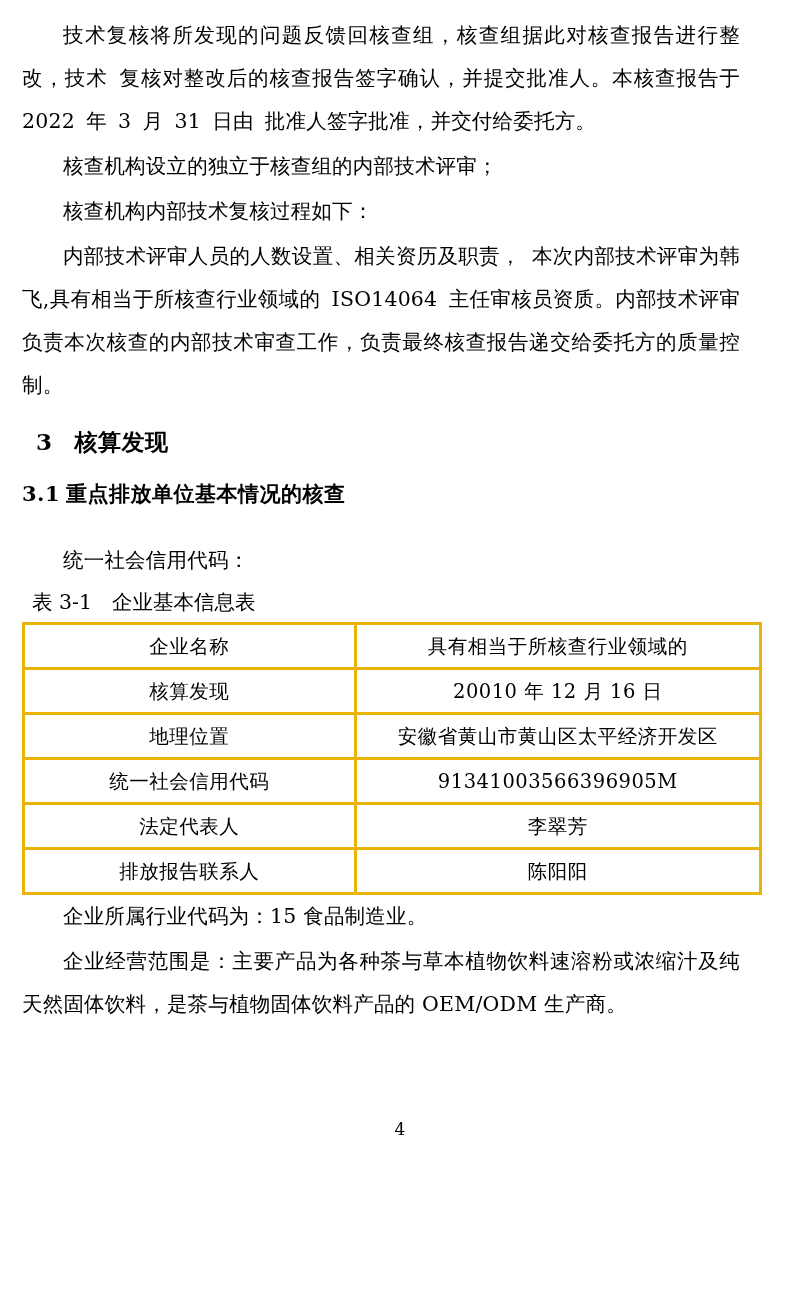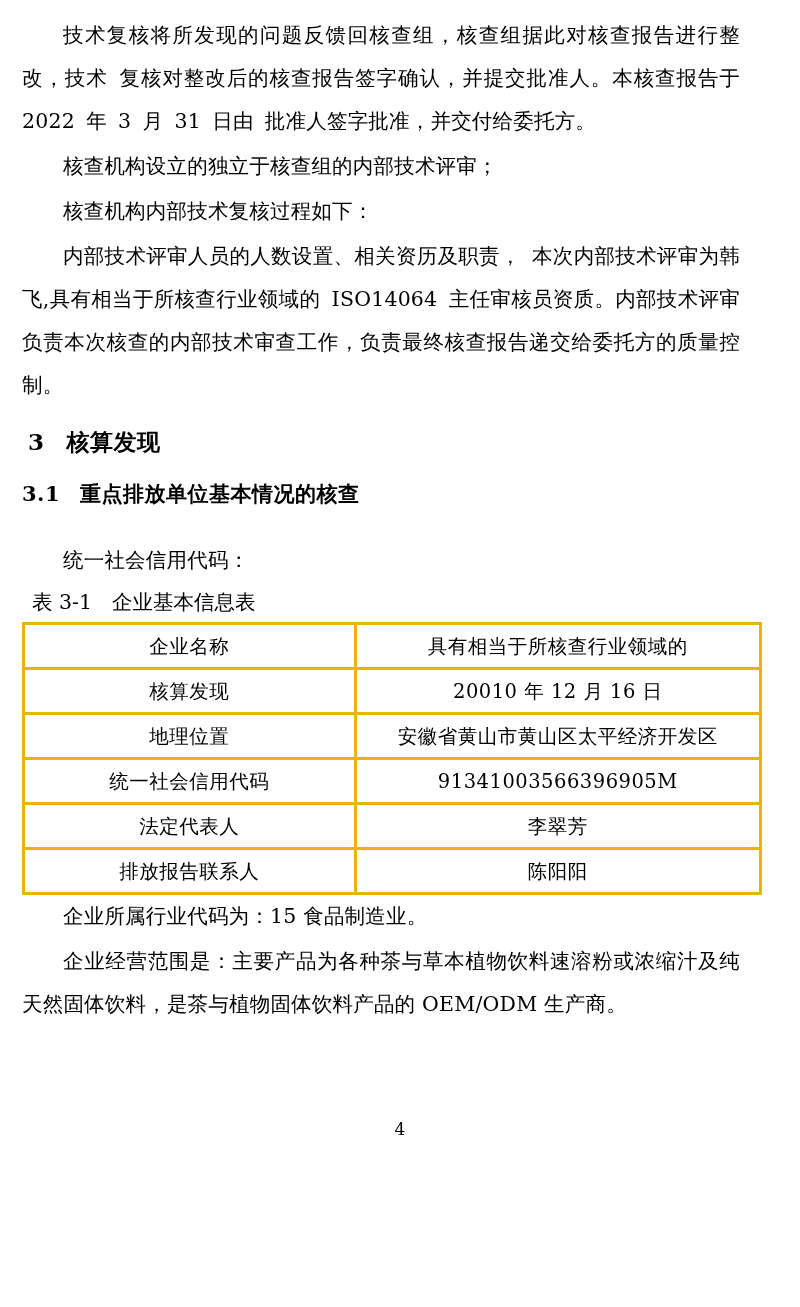--- a/index.html
+++ b/index.html
@@ -28,38 +28,38 @@
     line-height: 43px;
     text-align: justify;
     text-justify: inter-ideograph;
     text-indent: 2em;
     letter-spacing: 0.2px;
   }
   p.body-text.spaced {
     word-spacing: 0.22em;
   }
   h2.heading1 {
-    margin: 14px 0 6px 6px;
+    margin: 14px 0 6px 14px;
     font-size: 23px;
     font-weight: bold;
     line-height: 42px;
     letter-spacing: 0.5px;
   }
   h2.heading1 .num {
     margin-right: 22px;
   }
   h3.heading2 {
     margin: 10px 0 6px 0;
     font-size: 21px;
     font-weight: bold;
     line-height: 42px;
     letter-spacing: 0.5px;
   }
   h3.heading2 .num {
-    margin-right: 20px;
+    margin-right: 6px;
   }
   .gap-small {
     height: 18px;
   }
   .table-caption {
     text-align: left;
     font-size: 20.5px;
     line-height: 36px;
     margin: 2px 0 2px 0;
     padding-left: 10px;

